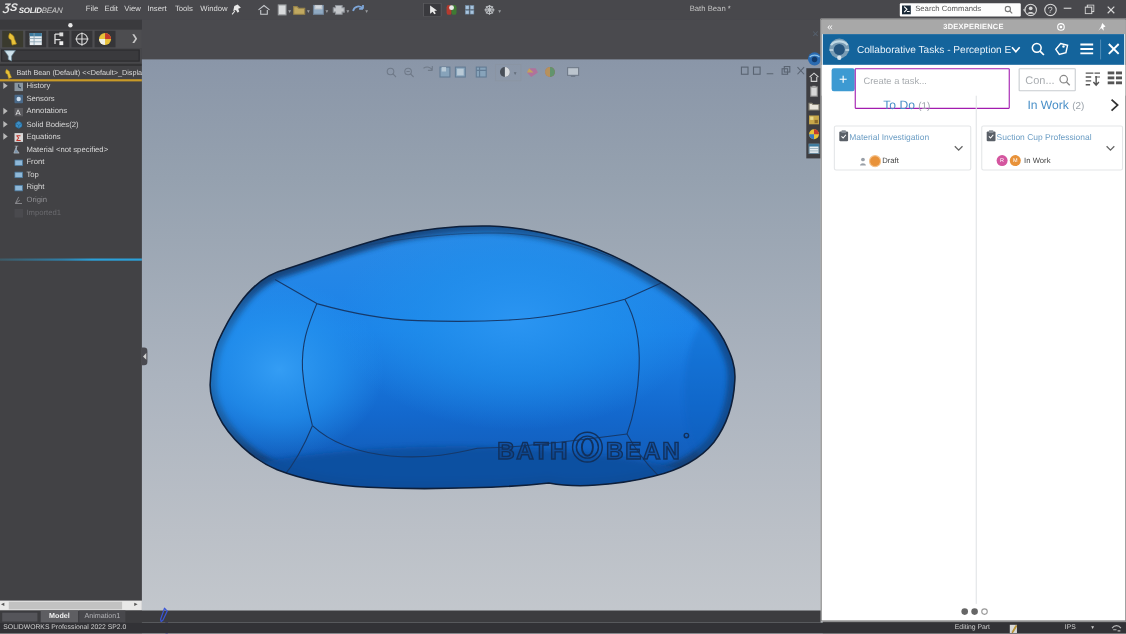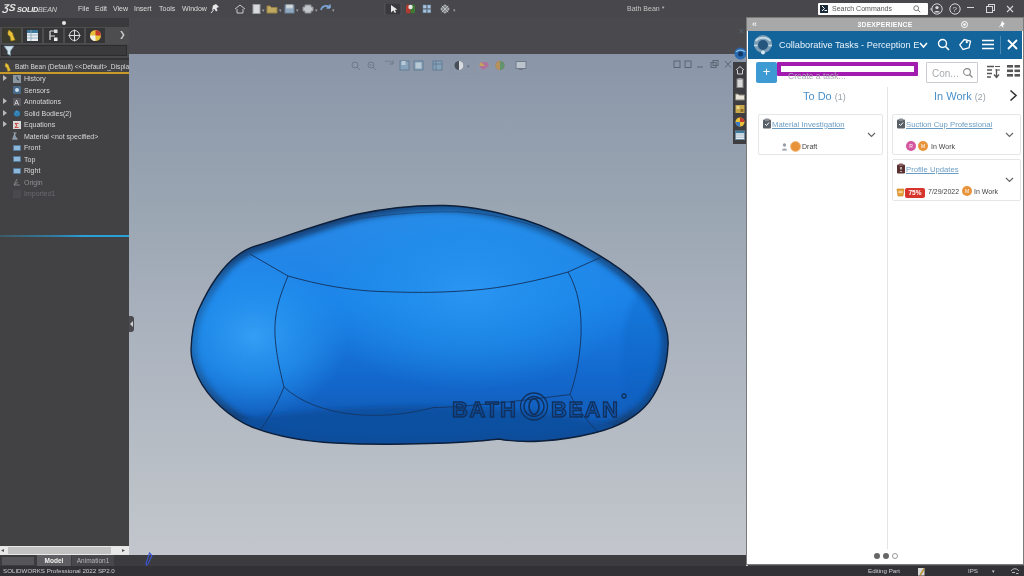--- a/index.html
+++ b/index.html
@@ -18,21 +18,21 @@
   .treerow .tx{position:absolute;left:24px;top:0;}
   .treerow .ar{position:absolute;left:3px;top:2px;width:0;height:0;border-left:4px solid #b8b8b8;border-top:3px solid transparent;border-bottom:3px solid transparent;}
   
   #viewport{left:129px;top:18px;width:619px;height:537px;background:linear-gradient(180deg,#8a96a8 0%,#95a1af 20%,#acb4bf 55%,#bbc0c7 80%,#c6cacf 100%);margin-top:36px;}
   
   
   #rpanel{left:746px;top:17px;width:278px;height:548px;background:#ffffff;border:1px solid #7a7a7a;box-sizing:border-box;}
   #rgray{left:0;top:0;width:276px;height:13px;background:#a8a8a8;color:#fff;}
   #rblue{left:1px;top:13px;width:274px;height:28px;background:#14649c;}
   .card{position:absolute;background:#fff;border:1px solid #e4e6e8;border-radius:2px;}
-  .ctitle{position:absolute;left:13px;top:4.5px;font-size:7.7px;color:#6b9dc4;white-space:nowrap;overflow:hidden;text-decoration:underline;}
+  .ctitle{position:absolute;left:13px;top:4.5px;font-size:7.7px;color:#6b9dc4;white-space:nowrap;overflow:hidden;}
   .cchev{position:absolute;right:6px;top:16px;color:#777;font-size:8px;}
   .badge-av{position:absolute;border-radius:50%;}
   
   #tabbar{left:0;top:555px;width:746px;height:11px;background:#3c3c3f;}
   #statusbar{left:0;top:566px;width:1024px;height:10px;background:#323236;color:#cfcfcf;font-size:6.2px;line-height:10px;}
 </style>
 </head>
 <body>
 <div id="root">
   <div class="abs" id="topbar">
@@ -424,21 +424,21 @@
           <path d="M0 1.5 L12 1.5 M0 5.5 L12 5.5 M0 9.5 L12 9.5" stroke="#fff" stroke-width="1.7"></path>
         </svg>
       <div class="abs" style="left:252px;top:5px;width:1px;height:18px;background:#4a88b4"></div>
       <svg class="abs" style="left:259px;top:8px" width="11" height="11" viewBox="0 0 11 11">
           <path d="M1 1 L10 10 M10 1 L1 10" stroke="#fff" stroke-width="1.8"></path>
         </svg>
     </div>
 
     <div class="abs" style="left:0;top:41px;width:276px;height:28px;background:#fff">
       <div class="abs" style="left:9px;top:3px;width:21px;height:21px;background:#3d9ad2;border-radius:2px;color:#fff;font-size:13px;text-align:center;line-height:20px">+</div>
-      <div class="abs" style="left:30px;top:3px;width:141px;height:14px;border:4px solid #a21caf;box-sizing:border-box;border-radius:1px">
+      <div class="abs" style="left:30px;top:3px;width:141px;height:37px;border:1px solid #a21caf;box-sizing:border-box;border-radius:1px">
         <div class="abs" style="left:7px;top:5px;font-size:8.5px;color:#a8acb0">Create a task...</div>
       </div>
       <div class="abs" style="left:179px;top:3px;width:52px;height:21px;border:1px solid #c8ccd0;box-sizing:border-box;border-radius:1px">
         <div class="abs" style="left:5px;top:5px;font-size:10px;color:#a8acb0">Con...</div>
         <svg class="abs" style="left:35px;top:4px" width="12" height="12" viewBox="0 0 12 12">
             <circle cx="5" cy="5" r="3.4" stroke="#888" fill="none" stroke-width="1.1"></circle>
             <path d="M7.5 7.5 L10.5 10.5" stroke="#888" stroke-width="1.2"></path>
           </svg>
       </div>
       <svg class="abs" style="left:239px;top:5px" width="15" height="15" viewBox="0 0 15 15">
@@ -493,39 +493,20 @@
         </svg>
       <div class="ctitle" style="width:108px">Suction Cup Professional</div>
       <svg class="cchev" style="right:6px;top:17px;position:absolute" width="9" height="6" viewBox="0 0 9 6">
           <path d="M1 1 L4.5 4.5 L8 1" stroke="#666" stroke-width="1.2" fill="none"></path>
         </svg>
       <div class="badge-av" style="left:13px;top:26px;width:10px;height:10px;background:#d4569f;color:#fff;font-size:5px;text-align:center;line-height:10px">R</div>
       <div class="badge-av" style="left:25px;top:26px;width:10px;height:10px;background:#e8923a;color:#fff;font-size:5px;text-align:center;line-height:10px">M</div>
       <div class="abs" style="left:38px;top:28px;font-size:7px;color:#444">In Work</div>
     </div>
 
-    <div class="card" style="left:145px;top:141px;width:127px;height:40px">
-      <svg class="abs" style="left:3px;top:3px" width="10" height="11" viewBox="0 0 10 11">
-          <rect x="1" y="1.5" width="8" height="9" rx="1" fill="#5a3030"></rect>
-          <rect x="3" y="0.5" width="4" height="2.5" rx="0.5" fill="#8a5a5a"></rect>
-          <path d="M5 4 L5 6.5 M5 8 L5 9" stroke="#fff" stroke-width="1.2" fill="none"></path>
-        </svg>
-      <div class="ctitle">Profile Updates</div>
-      <svg class="cchev" style="right:6px;top:17px;position:absolute" width="9" height="6" viewBox="0 0 9 6">
-          <path d="M1 1 L4.5 4.5 L8 1" stroke="#666" stroke-width="1.2" fill="none"></path>
-        </svg>
-      <svg class="abs" style="left:3px;top:28px" width="9" height="9" viewBox="0 0 9 9">
-          <path d="M1 1 L8 1 L7 8 L2 8 Z" fill="#e8a23a" stroke="#c07a1a" stroke-width="0.6"></path>
-          <path d="M2.5 4 L6.5 4" stroke="#fff" stroke-width="1"></path>
-        </svg>
-      <div class="abs" style="left:12px;top:27.5px;width:20px;height:10px;background:#d7342b;border-radius:2px;color:#fff;font-size:6.5px;font-weight:bold;text-align:center;line-height:10px">75%</div>
-      <div class="abs" style="left:35px;top:28px;font-size:7px;color:#444">7/29/2022</div>
-      <div class="badge-av" style="left:69px;top:26px;width:10px;height:10px;background:#e8923a;color:#fff;font-size:5px;text-align:center;line-height:10px">M</div>
-      <div class="abs" style="left:81px;top:28px;font-size:7px;color:#444">In Work</div>
-    </div>
 
     <div class="abs" style="left:127px;top:535px;line-height:0;font-size:0">
       <span style="display:inline-block;width:6px;height:6px;border-radius:50%;background:#666;margin-right:3px"></span><span style="display:inline-block;width:6px;height:6px;border-radius:50%;background:#666;margin-right:3px"></span><span style="display:inline-block;width:6px;height:6px;border-radius:50%;border:1px solid #999;box-sizing:border-box"></span>
     </div>
   </div>
   <div class="abs" id="hscroll" style="left:0;top:546px;width:129px;height:9px;background:#e8e8e8">
     <div class="abs" style="left:1px;top:1px;font-size:6px;color:#555;line-height:7px">◂</div>
     <div class="abs" style="left:8px;top:1px;width:103px;height:7px;background:#c2c2c2"></div>
     <div class="abs" style="left:122px;top:1px;font-size:6px;color:#555;line-height:7px">▸</div>
   </div>

